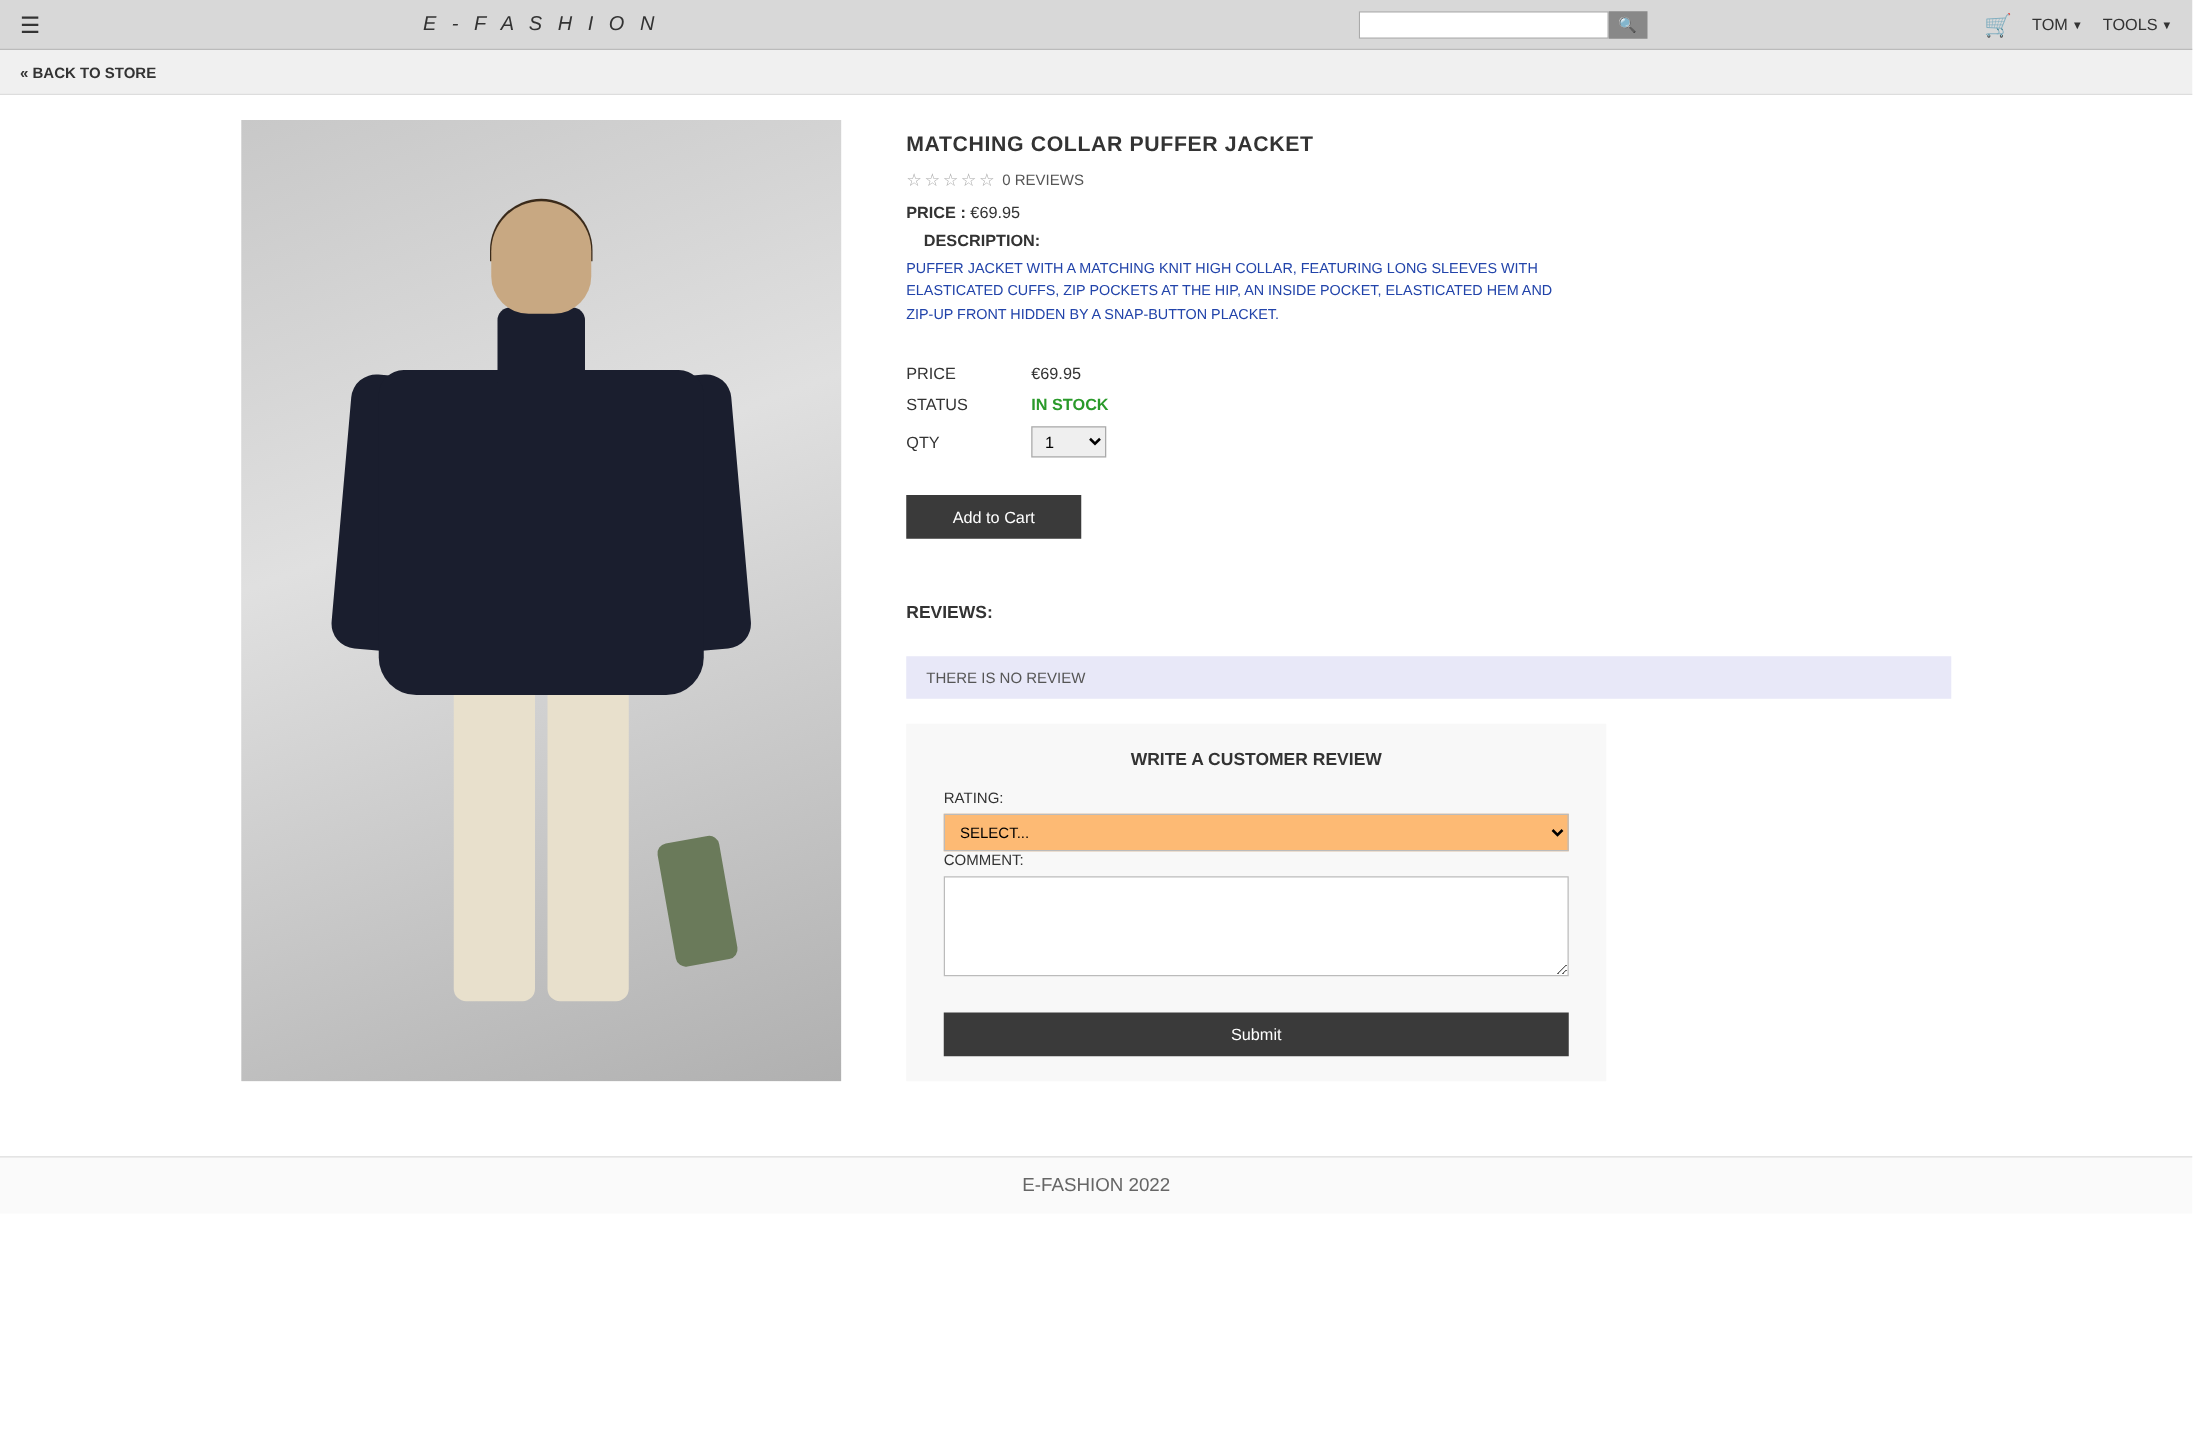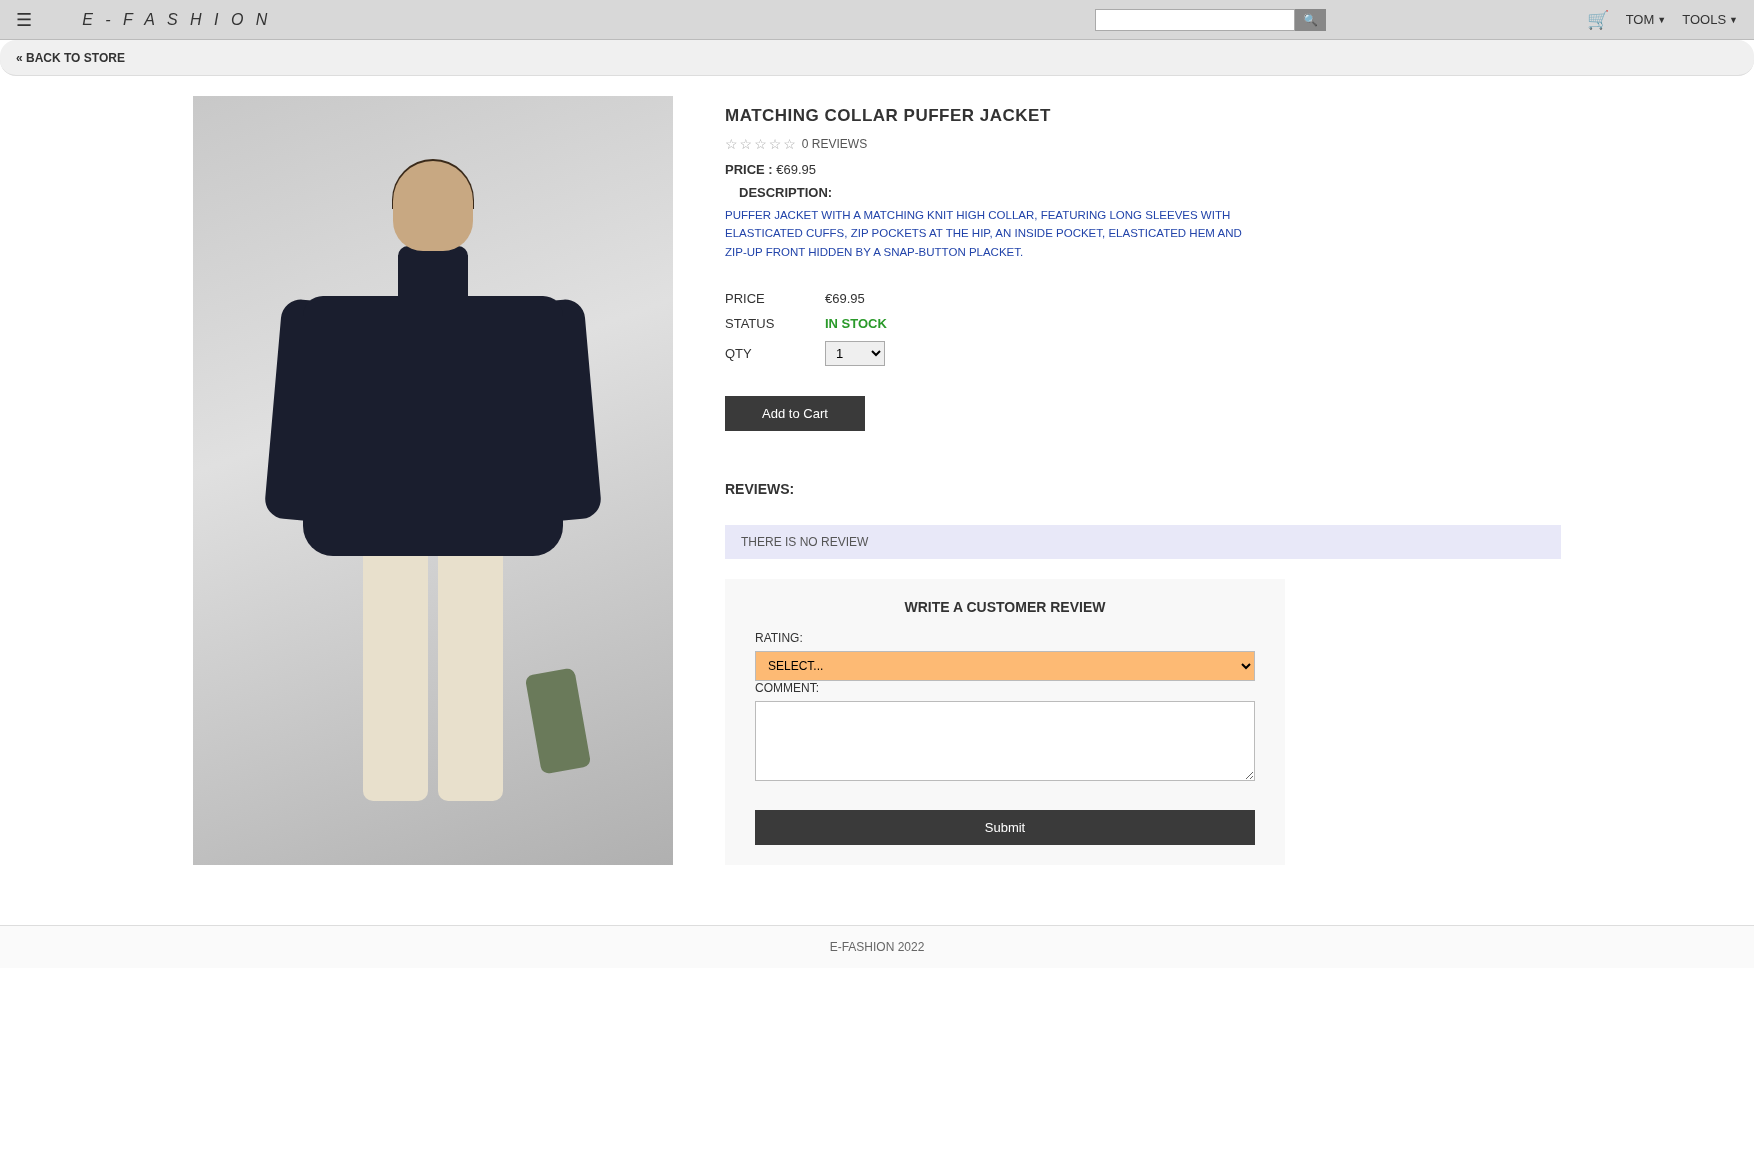--- a/index.html
+++ b/index.html
@@ -18,22 +18,21 @@
       font-size: 18px;
       cursor: pointer;
       margin-right: 16px;
     }
     .header-logo {
       font-size: 16px;
       letter-spacing: 4px;
       font-style: italic;
       font-weight: 400;
       flex: 1;
-      text-align: left;
-      margin-left: 34px;
+      text-align: center;
     }
     .header-search-wrap {
       display: flex;
       align-items: center;
       flex: 1;
       justify-content: center;
     }
     .header-search-input {
       border: 1px solid #aaa;
       padding: 3px 8px;
@@ -74,21 +73,20 @@
     }
     .caret {
       font-size: 9px;
     }
 
     
     .back-bar {
       background: #f0f0f0;
       padding: 10px 16px;
       border-bottom: 1px solid #ddd;
-      border-radius: 16px;
     }
     .back-link {
       font-size: 12px;
       font-weight: bold;
       text-decoration: none;
       color: #333;
       cursor: pointer;
     }
 
     
@@ -381,21 +379,21 @@
       font-size: 13px;
       cursor: pointer;
       margin-top: 10px;
     }
 
     
     .footer {
       border-top: 1px solid #ddd;
       text-align: center;
       padding: 14px;
-      font-size: 12px;
+      font-size: 15px;
       color: #666;
       margin-top: 40px;
       background: #fafafa;
     }
   </style>
 </head>
 <body>
 
 <header class="header">
   <span class="header-menu-icon">☰</span>

